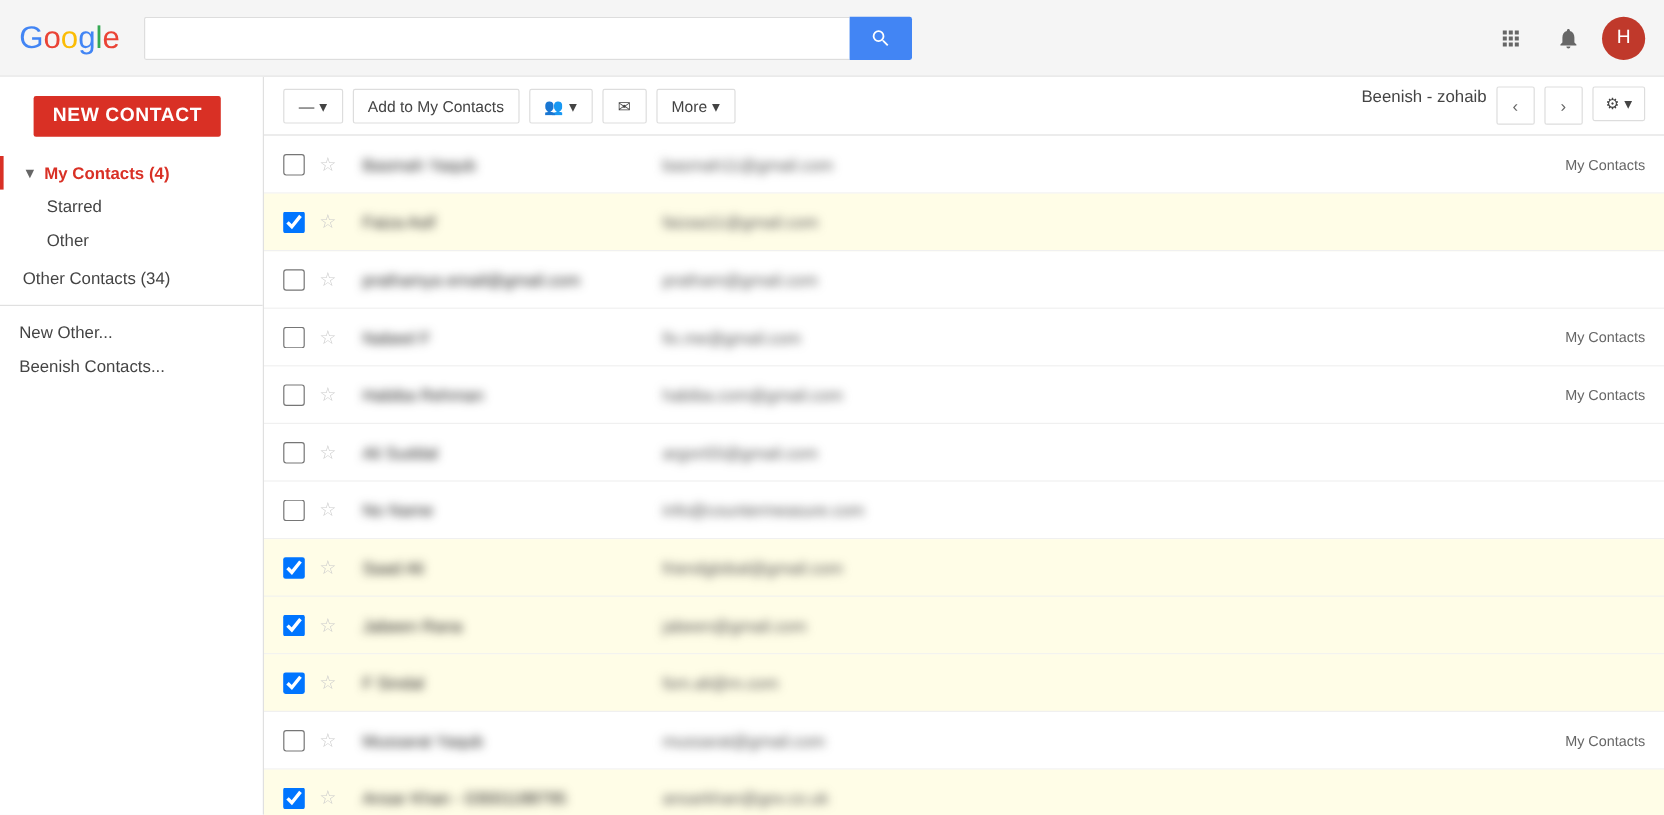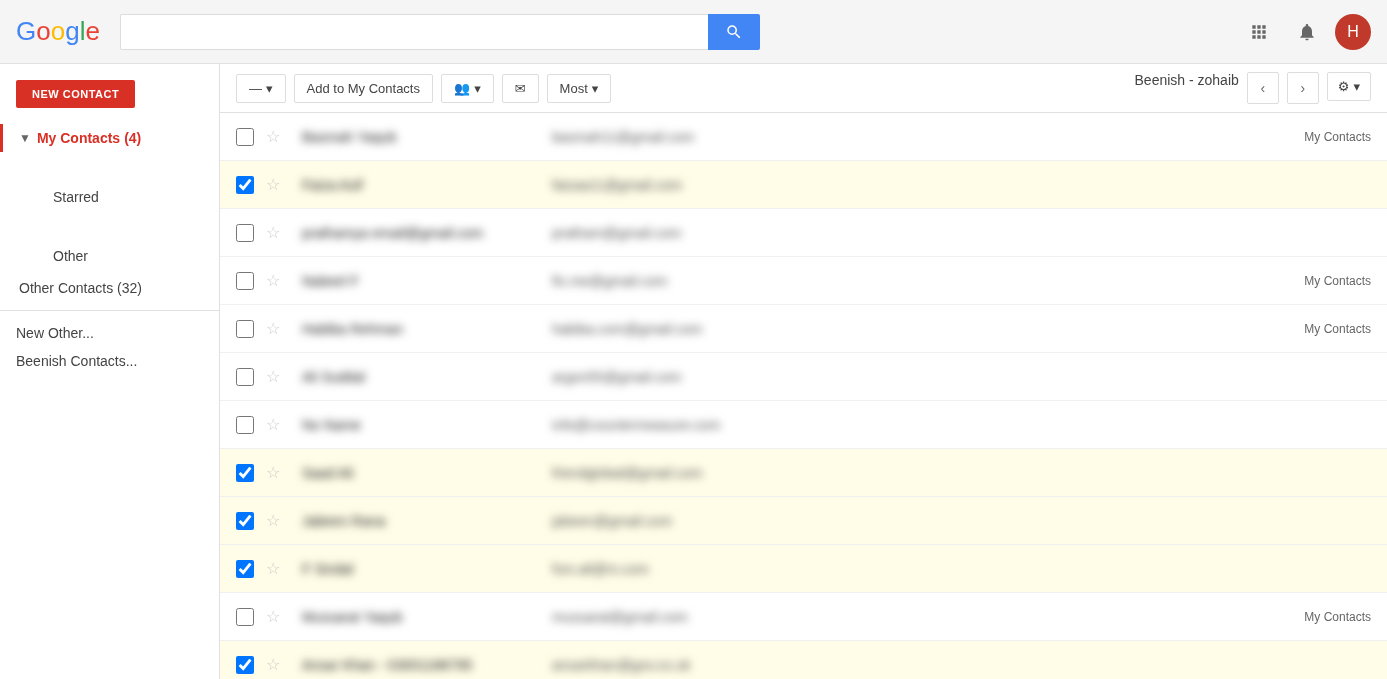--- a/index.html
+++ b/index.html
@@ -104,27 +104,27 @@
     
     .sidebar {
       width: 220px;
       min-width: 220px;
       background: #fff;
       border-right: 1px solid #e0e0e0;
       padding-top: 12px;
       overflow-y: auto;
     }
     .new-contact-btn {
-      margin: 4px 16px 16px 16px;
+      margin: 4px 16px 16px 28px;
       background: #d93025;
       color: #fff;
       border: none;
       border-radius: 2px;
       padding: 8px 16px;
-      font-size: 11px;
+      font-size: 16px;
       font-weight: 700;
       cursor: pointer;
       letter-spacing: 0.5px;
       text-transform: uppercase;
     }
     .sidebar-section {
       margin-bottom: 4px;
     }
     .sidebar-item {
       display: flex;
@@ -134,21 +134,21 @@
       color: #444;
       font-size: 14px;
       border-left: 3px solid transparent;
       position: relative;
     }
     .sidebar-item.active {
       color: #d93025;
       font-weight: 600;
       border-left: 3px solid #d93025;
     }
-    .sidebar-item.indent { padding-left: 50px; margin-top: 31px; }
+    .sidebar-item.indent { padding-left: 36px; }
     .expand-icon {
       margin-right: 6px;
       font-size: 12px;
       color: #666;
     }
     .sidebar-item .count {
       margin-left: 4px;
       color: inherit;
     }
     .sidebar-divider {
@@ -341,21 +341,21 @@
       </div>
       <div class="sidebar-item indent">
         <span>Starred</span>
       </div>
       <div class="sidebar-item indent">
         <span>Other</span>
       </div>
     </div>
 
     <div class="sidebar-item">
-      <span>Other Contacts (32)</span>
+      <span>Other Contacts (34)</span>
     </div>
 
     <div class="sidebar-divider"></div>
 
     <div class="sidebar-link">New Other...</div>
     <div class="sidebar-link">Beenish Contacts...</div>
   </div>
 
   <div class="main-content">
 
@@ -368,21 +368,21 @@
         <span>Add to My Contacts</span>
       </button>
       <button class="toolbar-btn">
         <span>👥</span>
         <span>▾</span>
       </button>
       <button class="toolbar-btn">
         <span>✉</span>
       </button>
       <button class="toolbar-btn">
-        <span>Most</span>
+        <span>More</span>
         <span>▾</span>
       </button>
 
       <div class="toolbar-right">
         <span class="nav-label">Beenish - zohaib</span>
         <button class="nav-icon-btn">‹</button>
         <button class="nav-icon-btn">›</button>
         <button class="settings-btn">
           <span>⚙</span>
           <span>▾</span>

